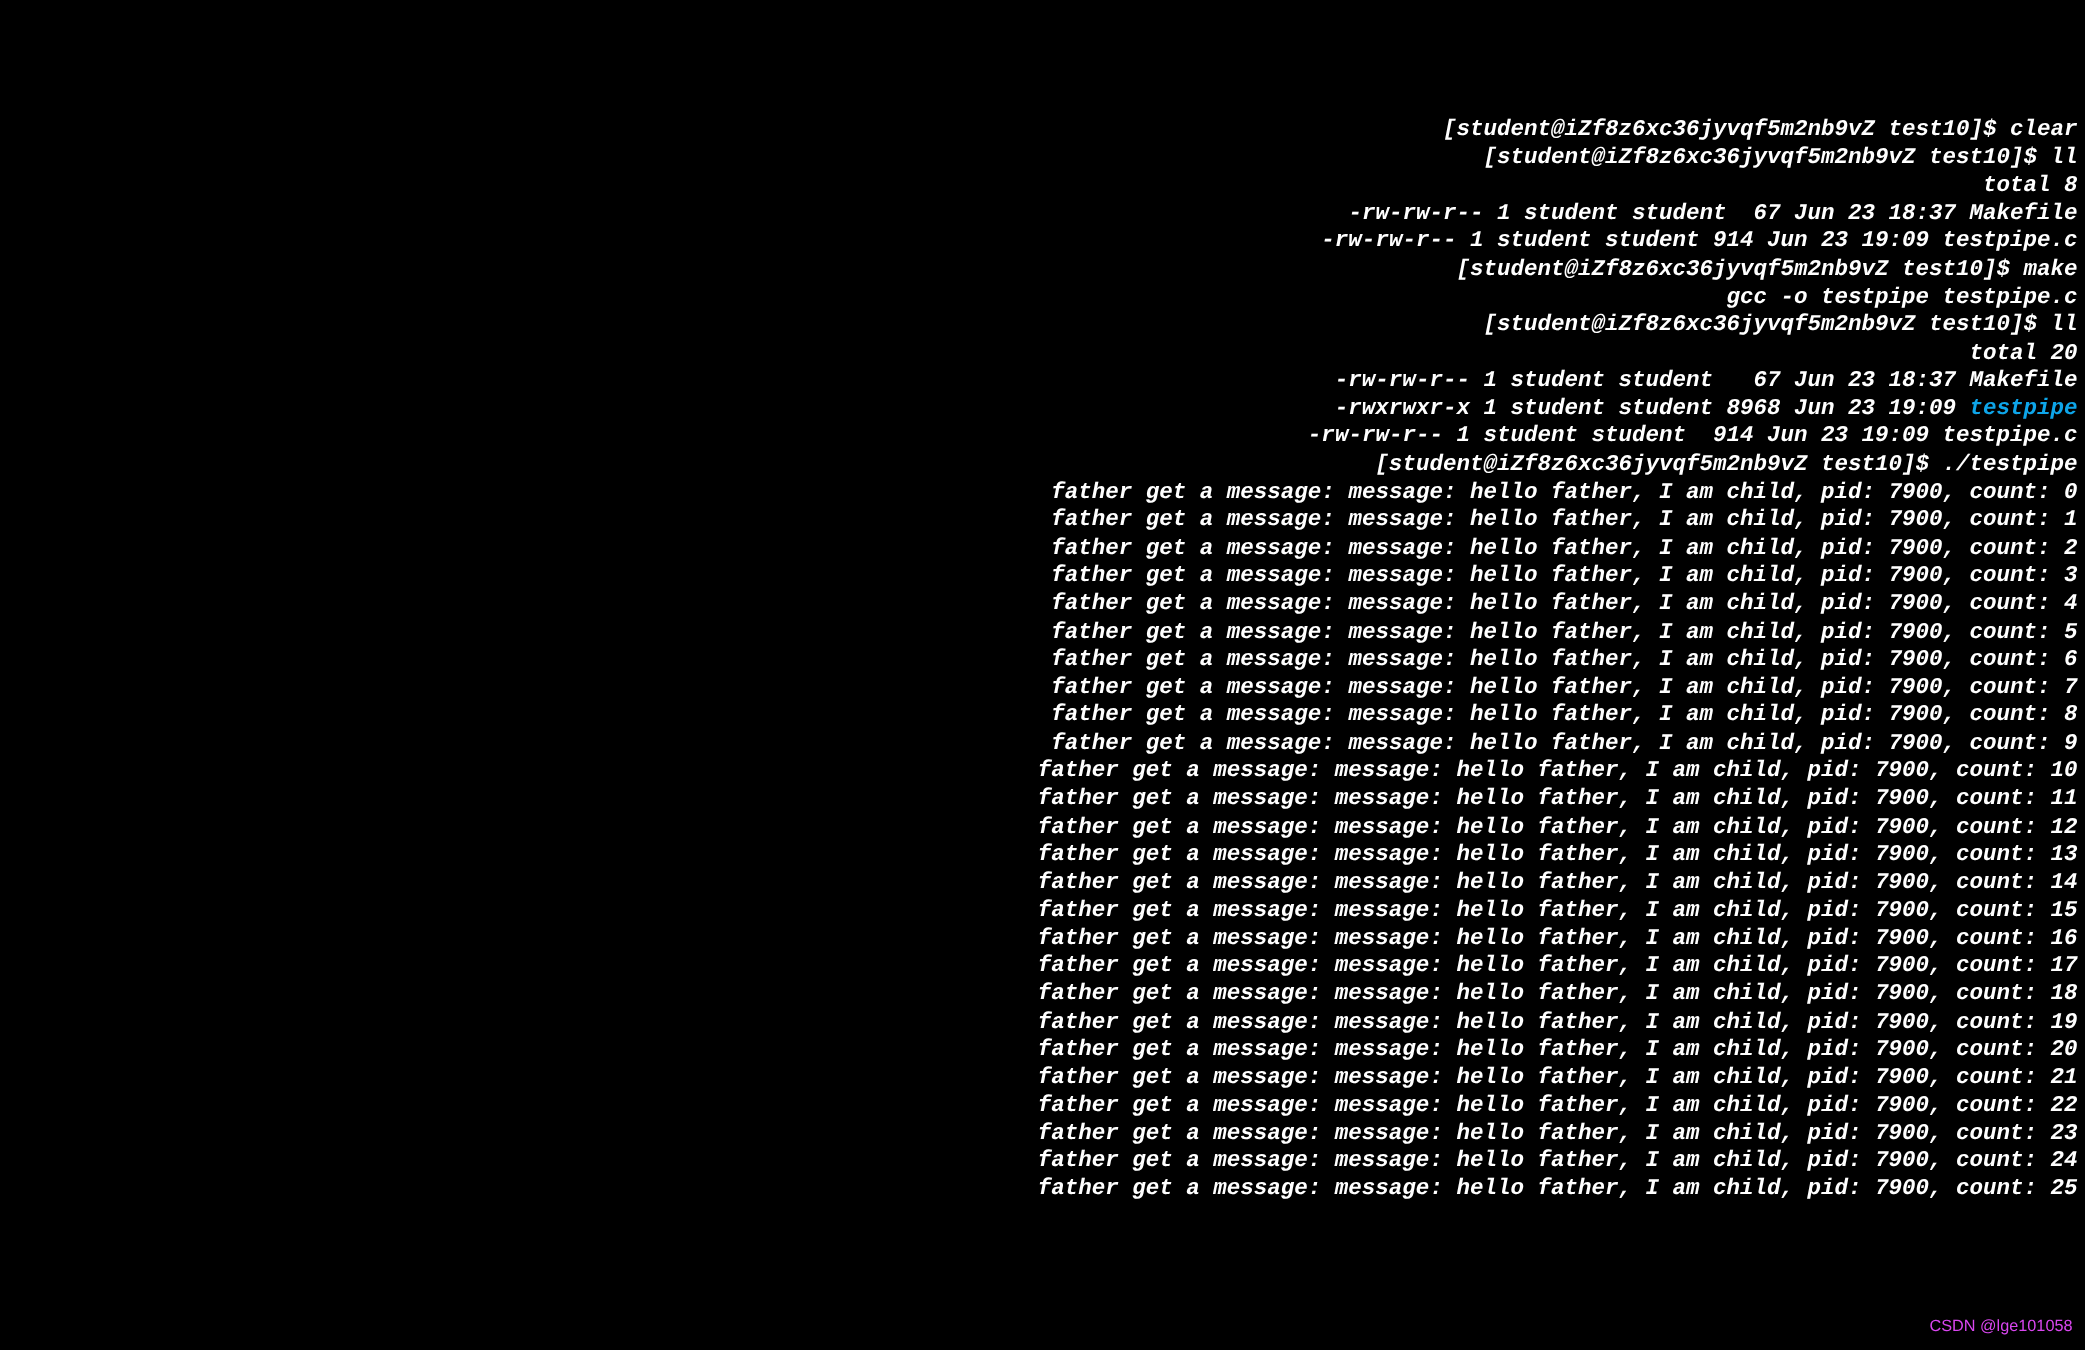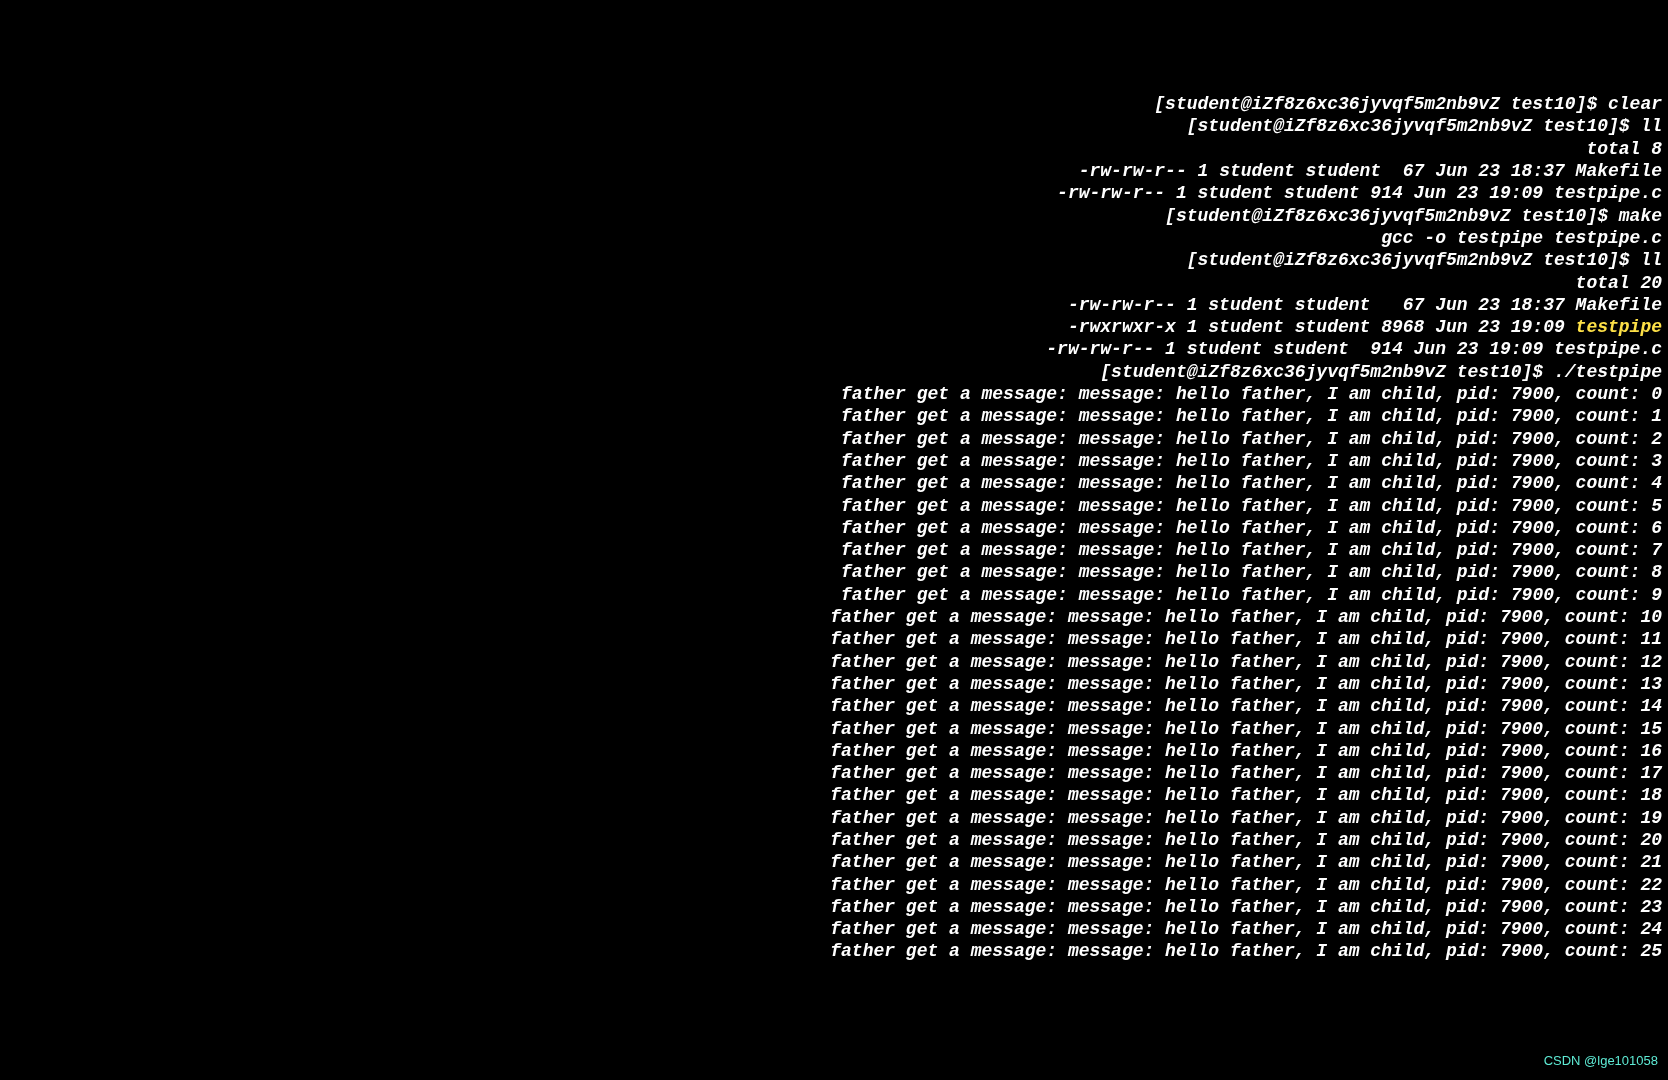--- a/index.html
+++ b/index.html
@@ -20,28 +20,28 @@
       height: 1080px;
       overflow: hidden;
       white-space: pre;
       position: relative;
     }
     .line {
       display: block;
       text-align: right;
     }
     .executable {
-      color: #fde047;
+      color: #0ea5e9;
       font-weight: bold;
     }
     .watermark {
       position: absolute;
       bottom: 8px;
       right: 10px;
-      color: #5eead4;
+      color: #d946ef;
       font-size: 13px;
       font-style: normal;
       font-weight: normal;
       font-family: Arial, sans-serif;
     }
   </style>
 </head>
 <body>
 
 

